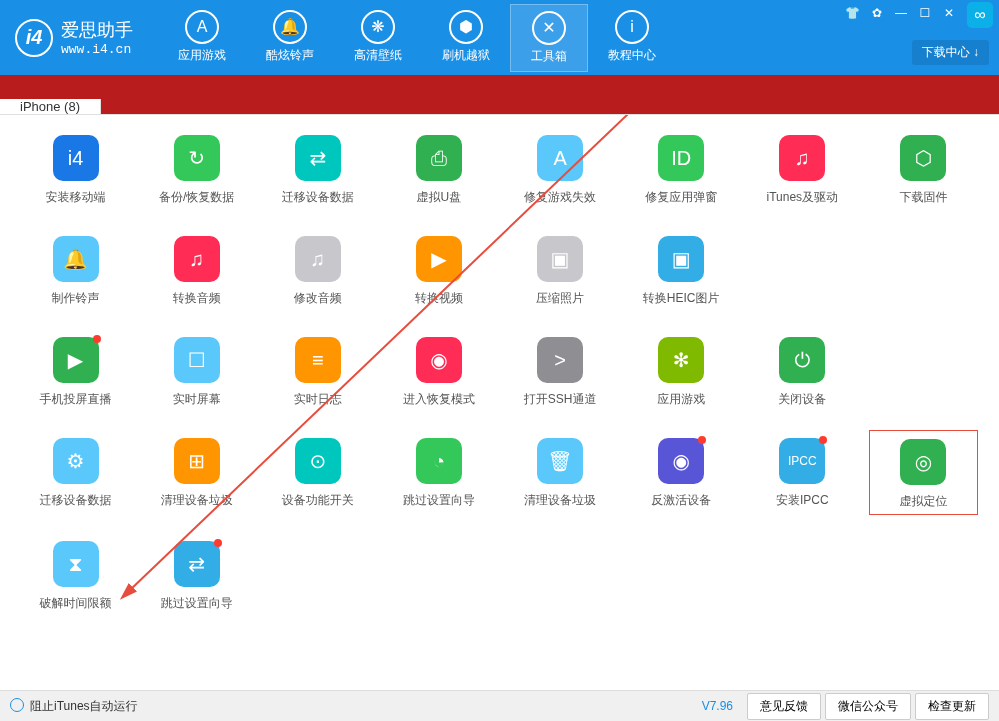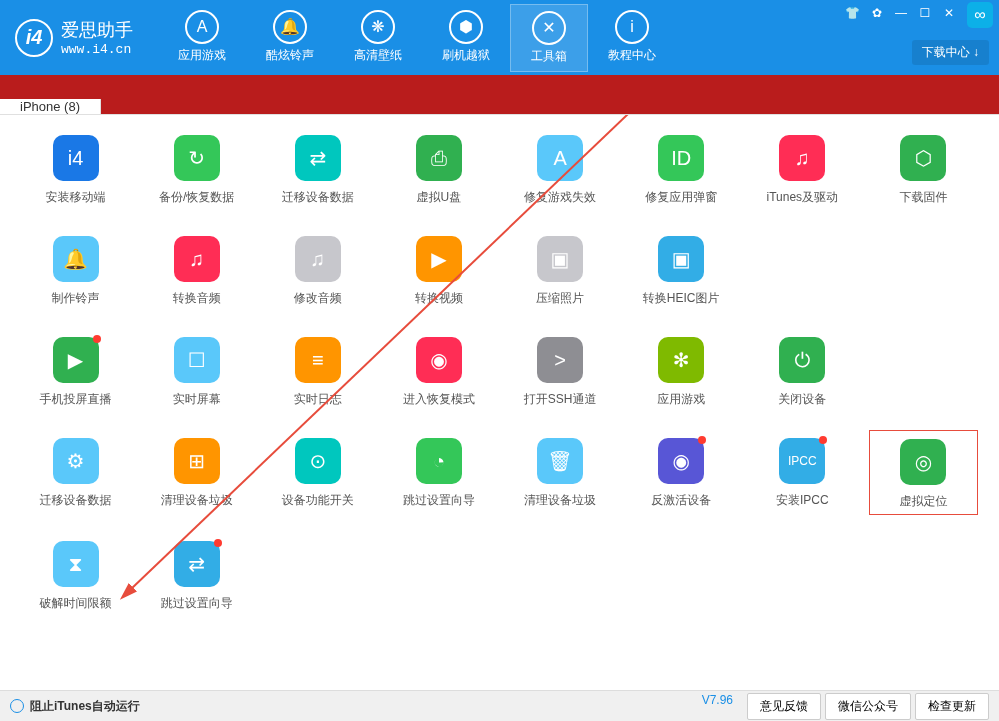--- a/index.html
+++ b/index.html
@@ -37,23 +37,23 @@
 .badge { position: absolute; top: -2px; right: -2px; width: 8px; height: 8px; background: #ff3b30; border-radius: 50%; }
 
 
 .highlight-tool { border: 1px solid #e74c3c; padding: 8px 4px 4px; margin: -8px -4px -4px; }
 
 
 .arrow-line { position: absolute; pointer-events: none; z-index: 50; }
 
 
 .footer { position: absolute; bottom: 0; left: 0; right: 0; height: 31px; background: #f0f0f0; border-top: 1px solid #ddd; display: flex; align-items: center; padding: 0 10px; font-size: 12px; color: #333; }
-.footer-left { display: flex; align-items: center; flex: 1; font-weight: bold; }
+.footer-left { display: flex; flex: 1; }
 .footer-circle { width: 14px; height: 14px; border: 1.5px solid #1a8fe6; border-radius: 50%; margin-right: 6px; }
-.footer-right { display: flex; gap: 0; }
+.footer-right { display: flex; align-items: center; gap: 0; }
 .footer-version { color: #1a8fe6; margin-right: 10px; }
 .footer-btn { padding: 4px 12px; border: 1px solid #ccc; background: #fff; cursor: pointer; font-size: 12px; border-radius: 2px; margin-left: 4px; }
 
 
 .c-blue { background: #1a78e6; } .c-green { background: #34c759; } .c-teal { background: #00c7be; }
 .c-orange { background: #ff9500; } .c-pink { background: #ff2d55; } .c-gray { background: #c7c7cc; } .c-cyan { background: #32ade6; }
 .c-lime { background: #7fba00; } .c-dgreen { background: #30b050; }
 .c-slate { background: #8e8e93; } .c-navy { background: #5856d6; } .c-lblue { background: #5ac8fa; }
 </style>
 </head>

